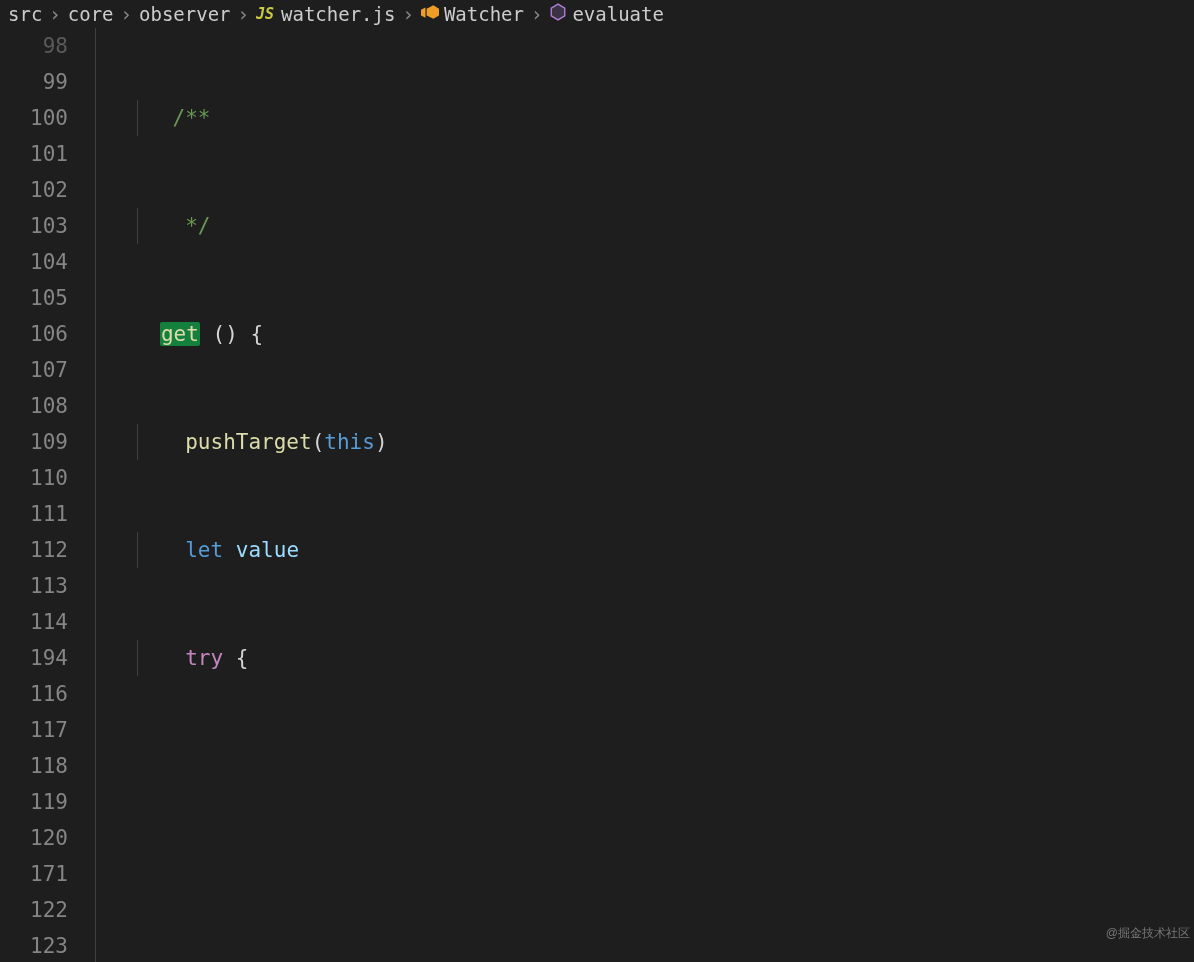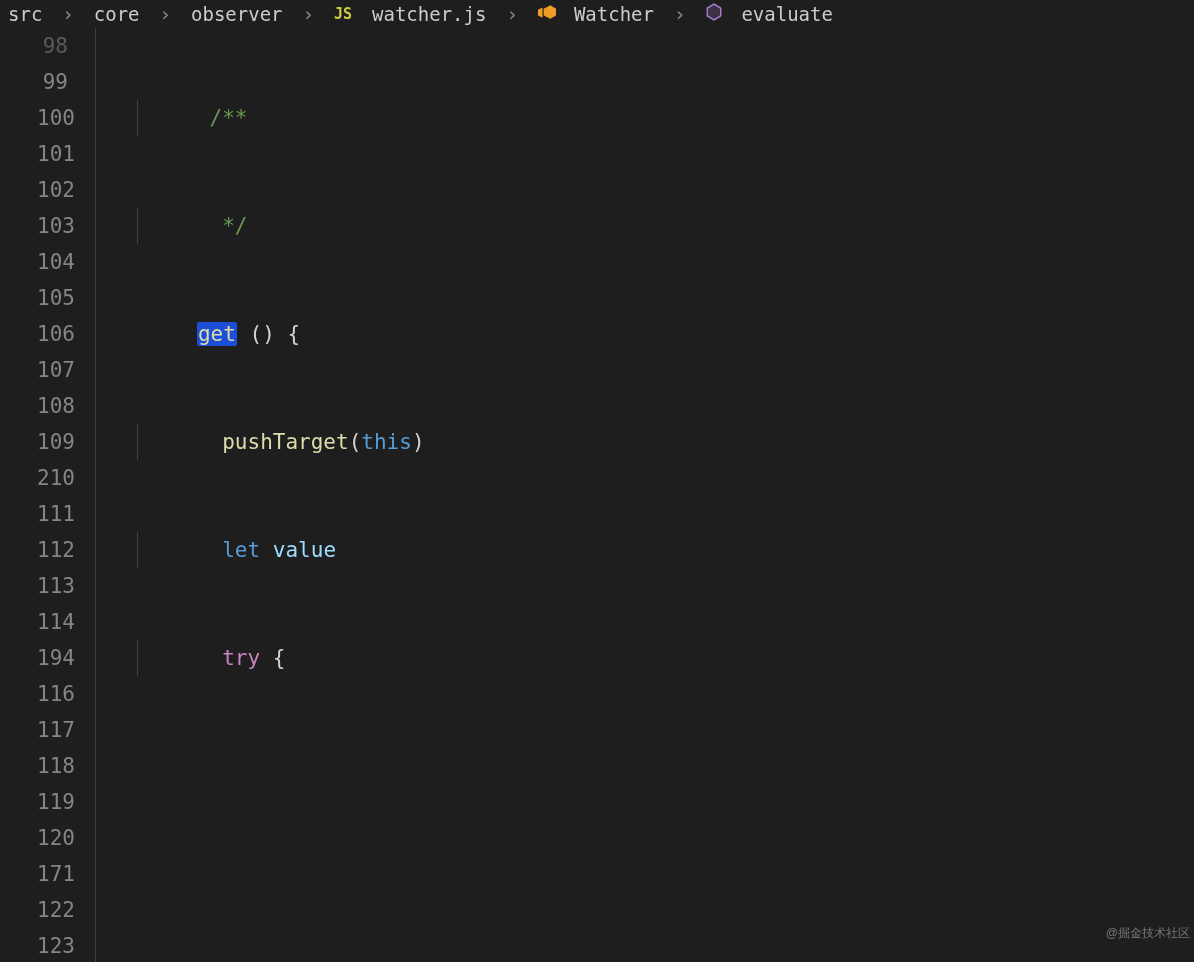--- a/index.html
+++ b/index.html
@@ -13,28 +13,29 @@
     overflow: hidden;
     position: relative;
   }
   .breadcrumb {
     display: flex;
     align-items: center;
     padding: 2px 8px;
     height: 28px;
     font-size: 19px;
     color: #cccccc;
-    gap: 18px;
+    gap: 5px;
   }
   .breadcrumb .sep { color: #888; margin: 0 2px; }
   .breadcrumb .js-badge {
     color: #cbcb41;
     font-weight: bold;
     font-size: 15px;
     margin-right: 2px;
+    font-style: italic;
   }
   .breadcrumb svg { width: 18px; height: 18px; }
   .editor {
     display: flex;
     height: calc(100% - 28px);
   }
   .gutter {
     width: 86px;
     text-align: right;
     padding-right: 18px;
@@ -53,29 +54,29 @@
     top: 0;
     bottom: 0;
     width: 1px;
     background: #404040;
   }
   .code {
     flex: 1;
     line-height: 36px;
     white-space: pre;
   }
-  .line { height: 36px; position: relative; padding-left: 37px; }
+  .line { height: 36px; position: relative; }
   .guide {
     position: absolute;
     top: 0; bottom: 0;
     width: 1px;
     background: #404040;
   }
   .g1 { left: 15px; }
-  .hl-bg { background: #1d4ed8; border-radius: 2px; padding: 0 1px;}
+  .hl-bg { background: #15803d; border-radius: 2px; padding: 0 1px;}
   .c-comment { color: #6a9955; }
   .c-keyword { color: #569cd6; }
   .c-keyword2 { color: #c586c0; }
   .c-this { color: #569cd6; }
   .c-fn { color: #dcdcaa; }
   .c-var { color: #9cdcfe; }
   .c-const { color: #4fc1ff; }
   .watermark {
     position: absolute;
     right: 4px;
@@ -120,21 +121,21 @@
     <div class="line">100</div>
     <div class="line">101</div>
     <div class="line">102</div>
     <div class="line">103</div>
     <div class="line">104</div>
     <div class="line">105</div>
     <div class="line">106</div>
     <div class="line">107</div>
     <div class="line">108</div>
     <div class="line">109</div>
-    <div class="line">210</div>
+    <div class="line">110</div>
     <div class="line">111</div>
     <div class="line">112</div>
     <div class="line">113</div>
     <div class="line">114</div>
     <div class="line">194</div>
     <div class="line">116</div>
     <div class="line">117</div>
     <div class="line">118</div>
     <div class="line">119</div>
     <div class="line">120</div>

